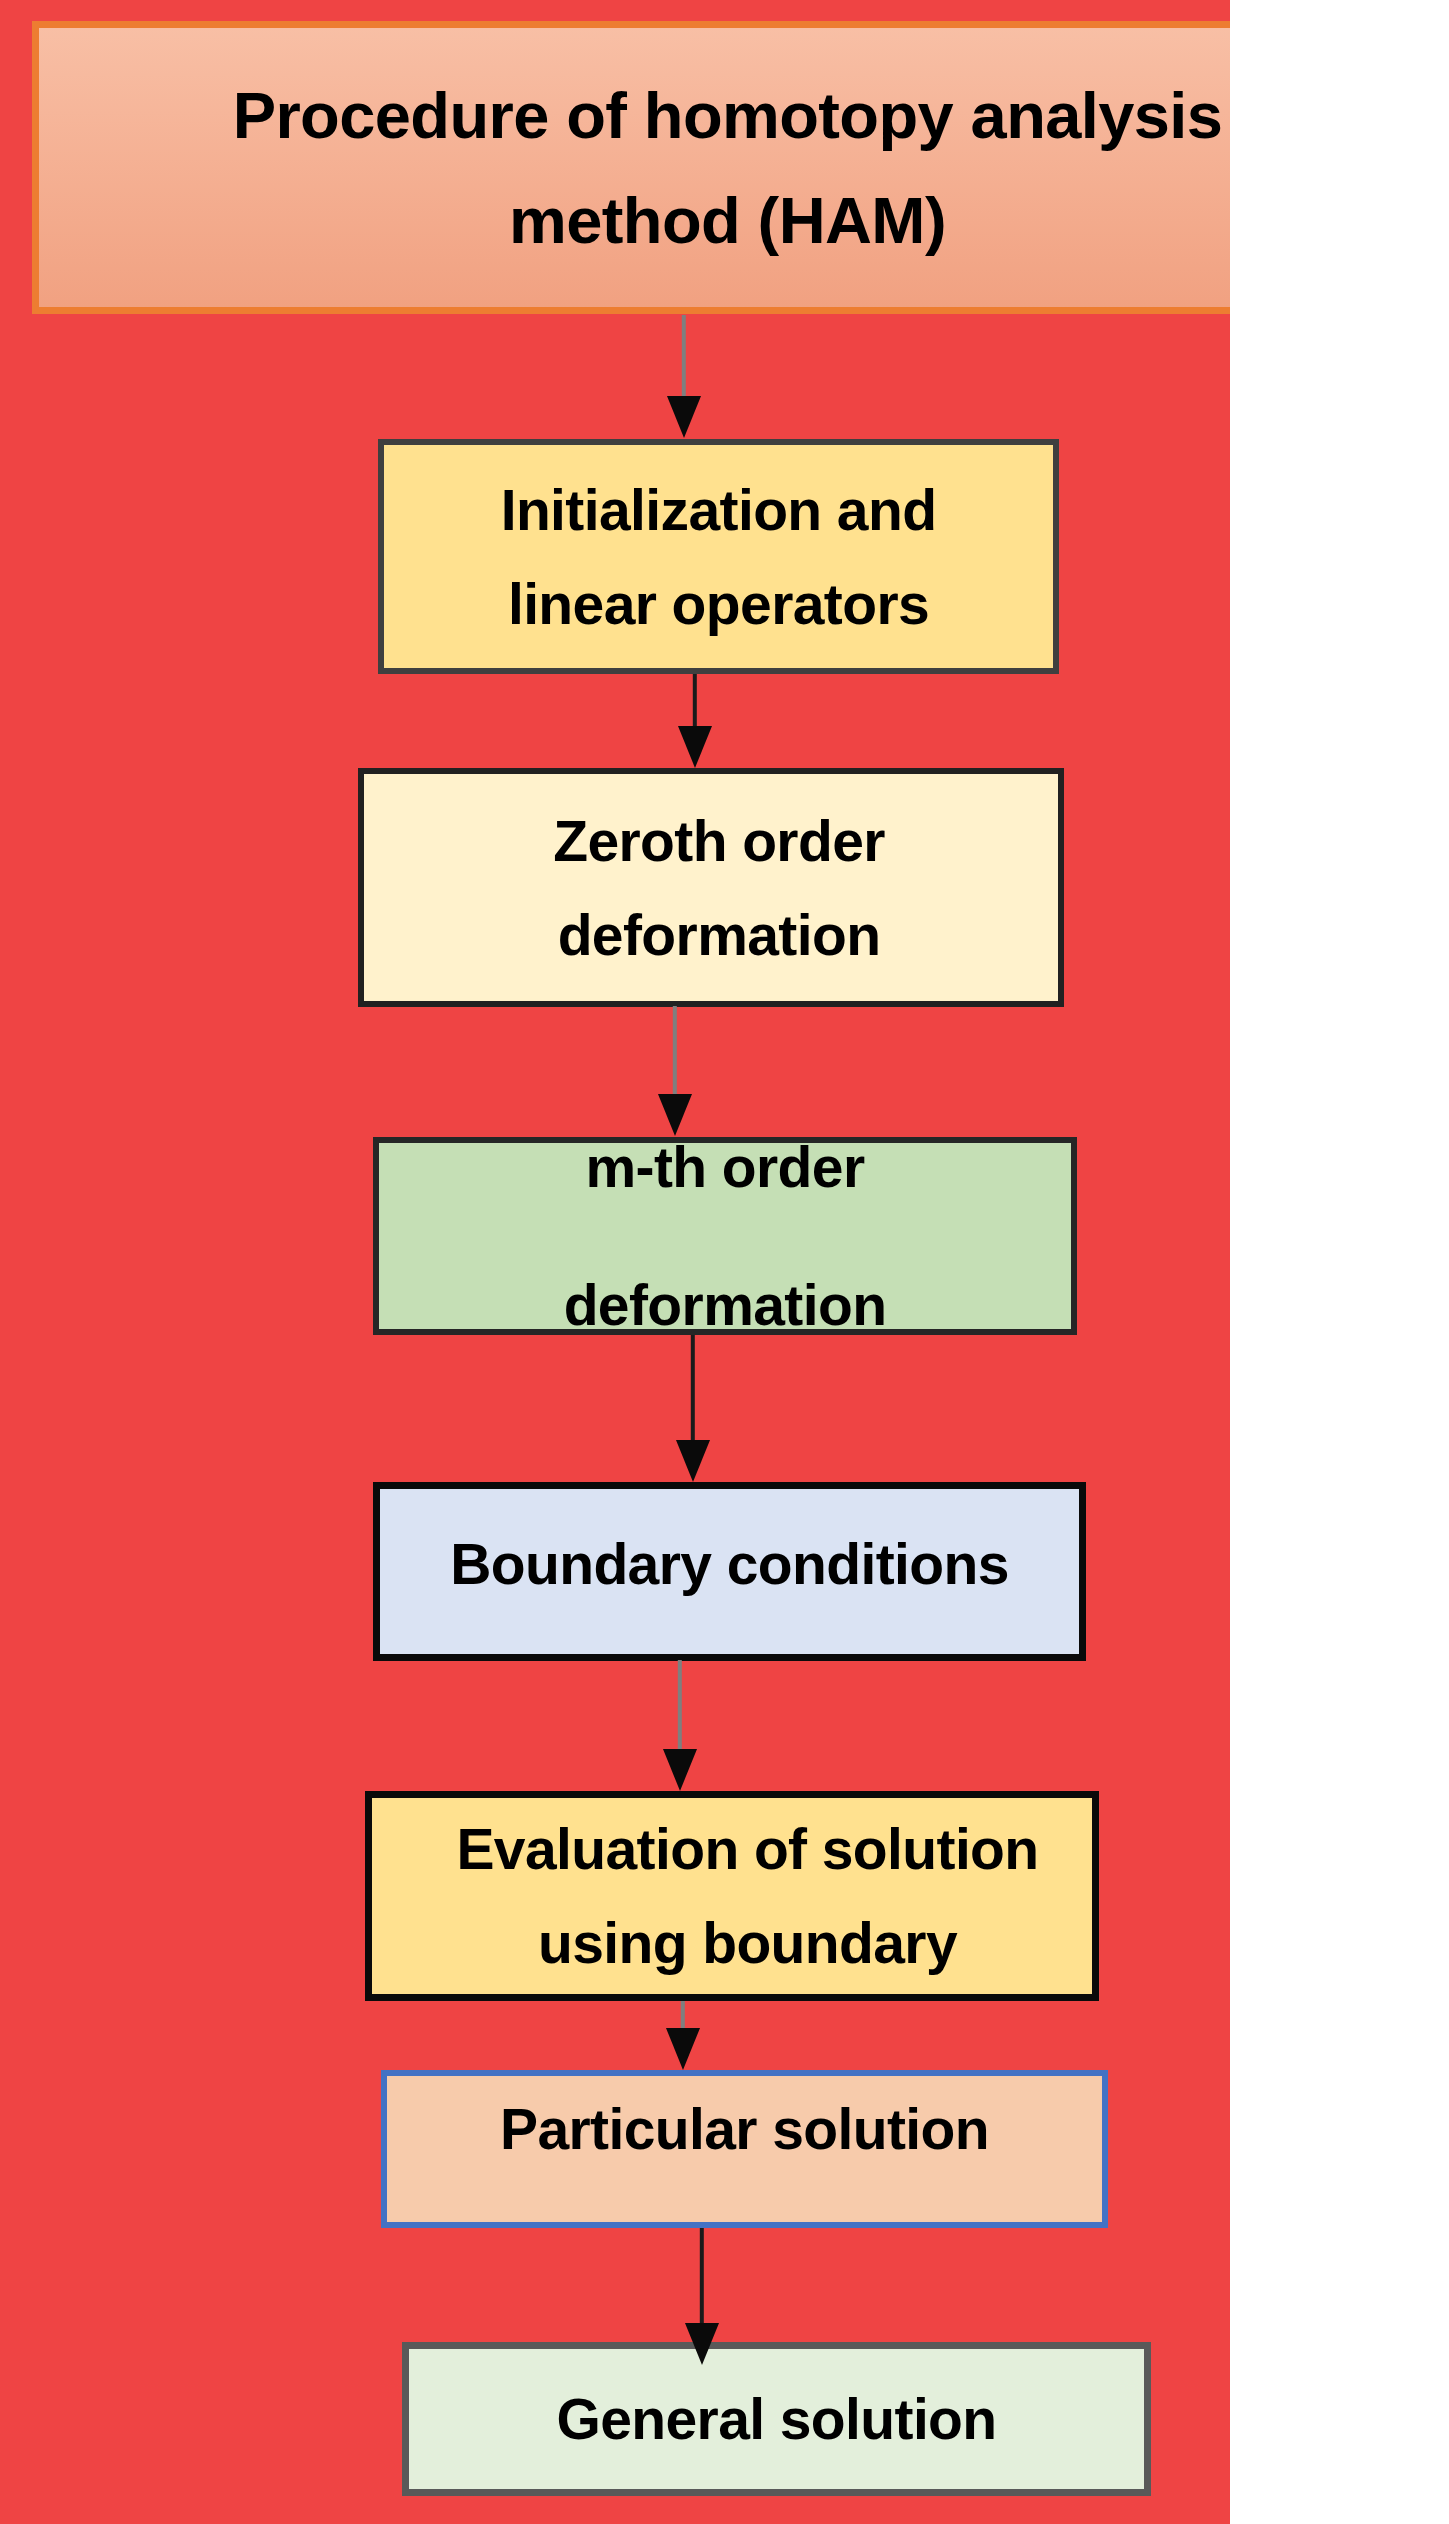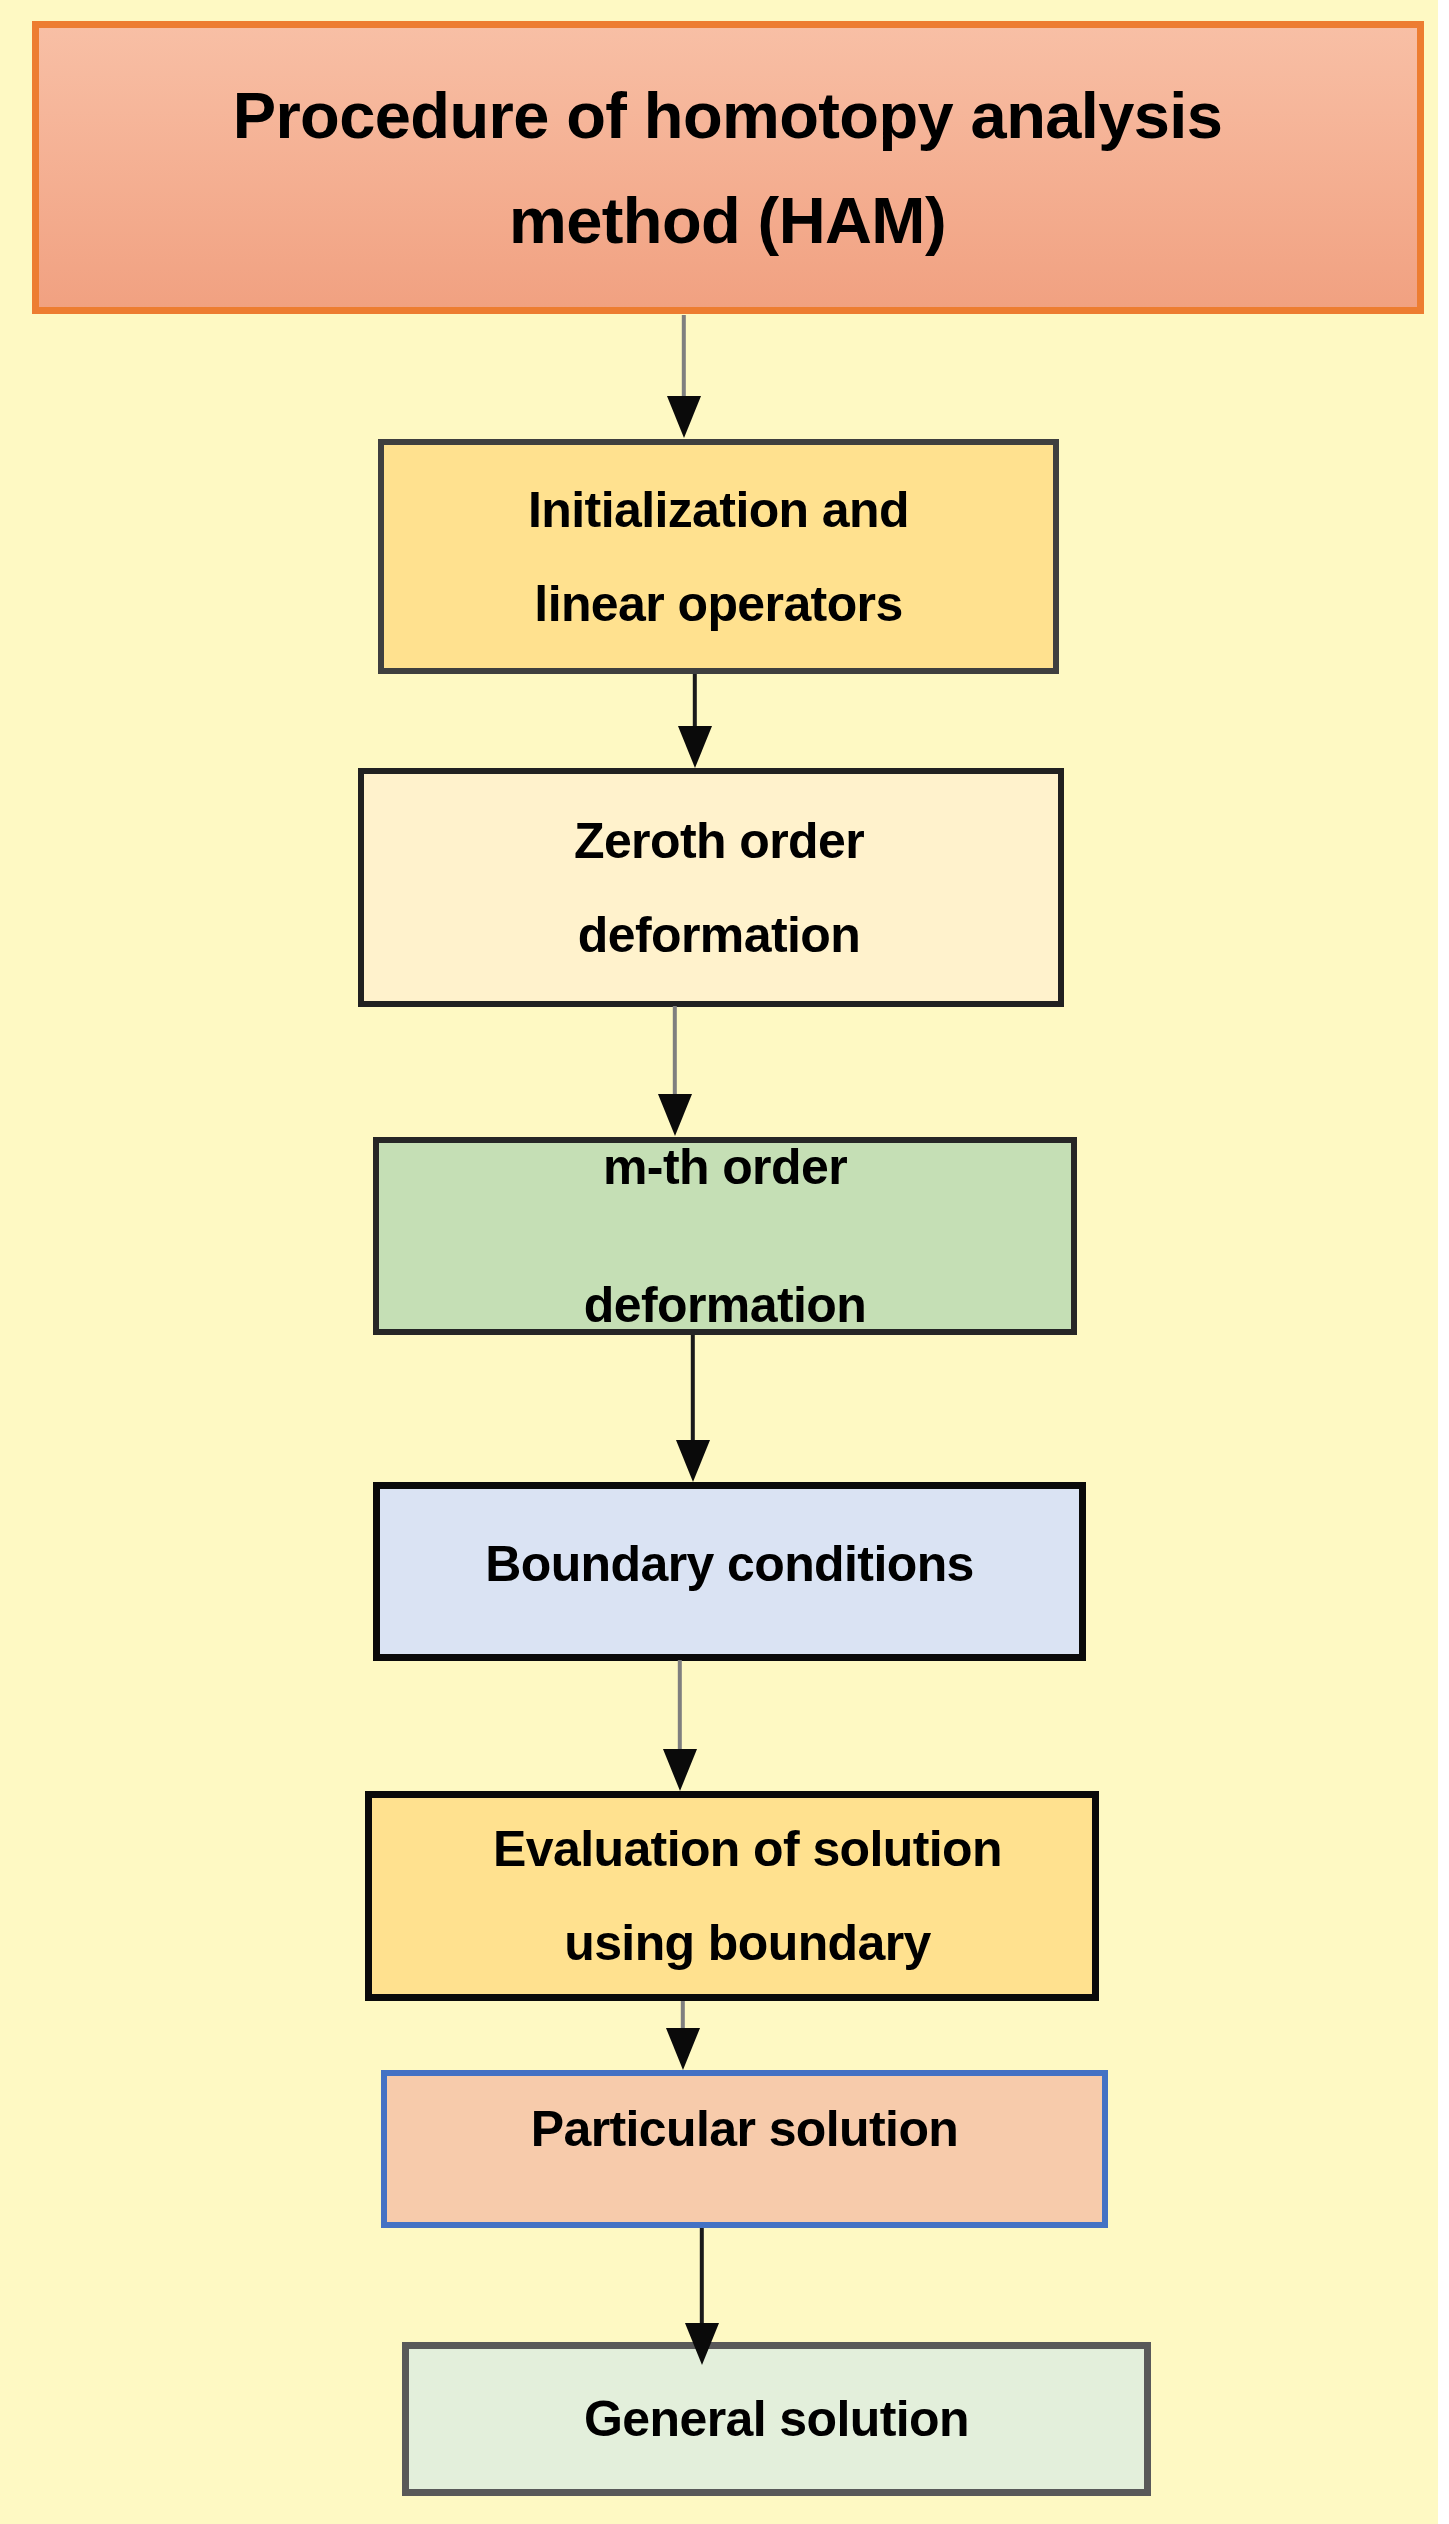--- a/index.html
+++ b/index.html
@@ -1,38 +1,38 @@
 <!DOCTYPE html>
 <html style="font-size:10px"><head>
 <meta charset="utf-8">
 <style>
   html,body{margin:0;padding:0;background:#ffffff;}
   #canvas{
     position:relative;
-    width:1438px;
+    width:1230px;
     height:2525px;
-    background:#fef9c3;
+    background:#ef4444;
     font-family:"Liberation Sans","DejaVu Sans",sans-serif;
     overflow:hidden;
   }
   .node{
     position:absolute;
     box-sizing:border-box;
     border-style:solid;
     display:flex;
     flex-direction:column;
     align-items:center;
     justify-content:center;
     text-align:center;
     font-weight:bold;
     color:#000;
   }
   .node .line{
     line-height:94px;
-    font-size:50px;
+    font-size:57px;
     letter-spacing:-0.6px;
     white-space:nowrap;
   }
   
   #header{
     left:31.5px; top:21px; width:1392px; height:293px;
     border-width:7.6px;
     background:linear-gradient(180deg, var(--fill-top,#F8BFA5), var(--fill-bottom,#F1A181));
   }
   #header .line{

